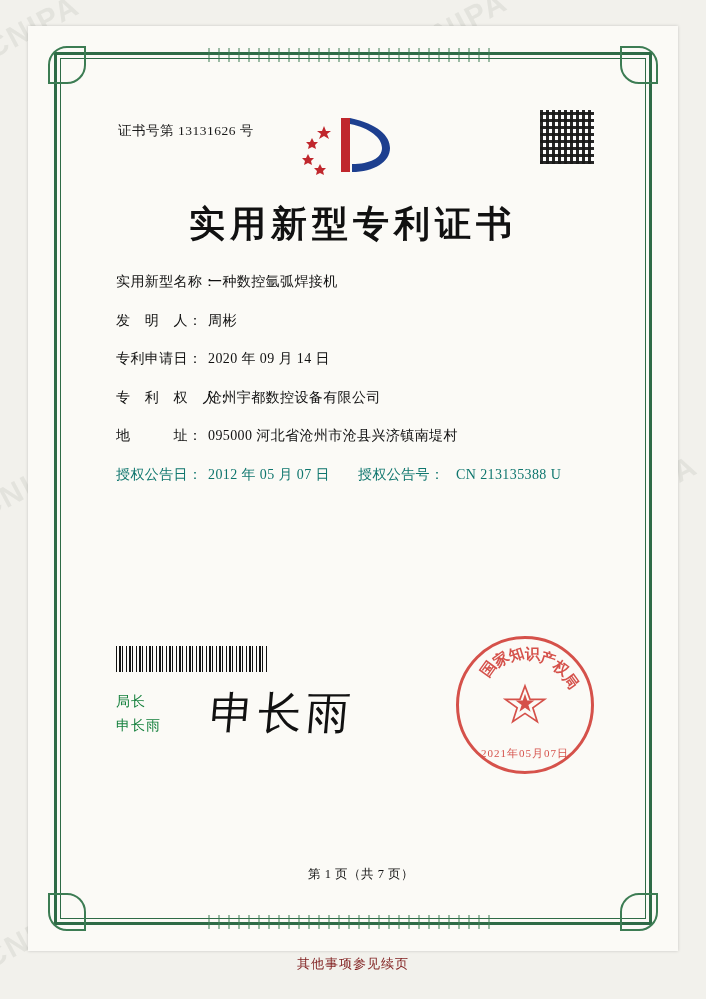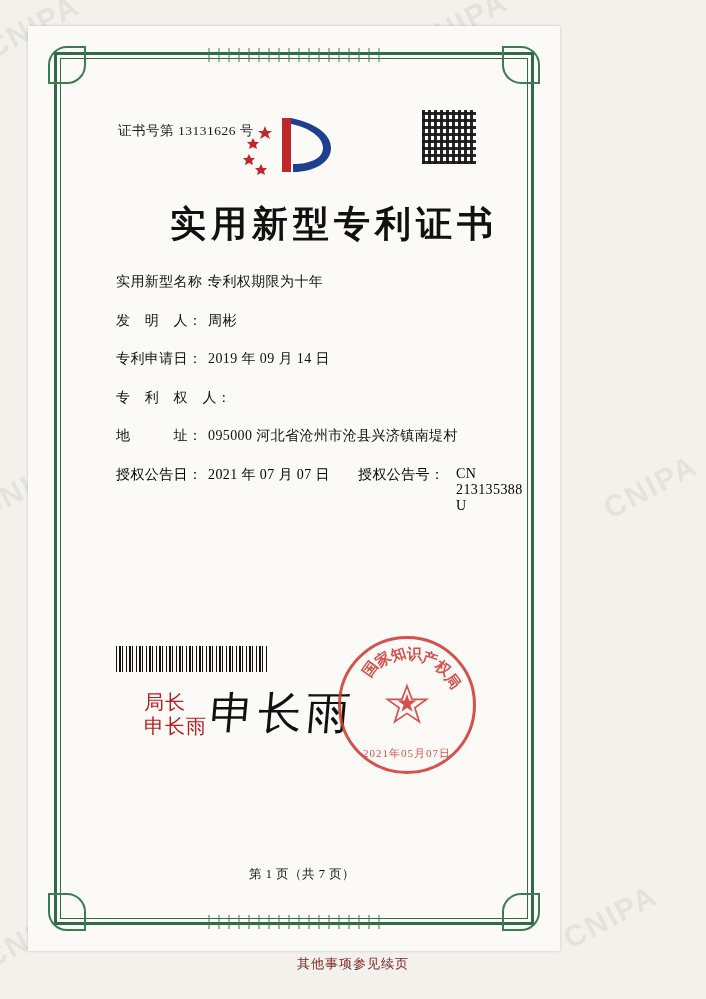--- a/index.html
+++ b/index.html
@@ -36,21 +36,21 @@
   .wm5 { left: 600px;  top: 470px; }
   .wm6 { left: 180px;  top: 690px; }
   .wm7 { left: -20px;  top: 920px; }
   .wm8 { left: 560px;  top: 900px; }
 
   
   .sheet {
     position: absolute;
     left: 28px;
     top: 26px;
-    width: 532px;
+    width: 650px;
     height: 925px;
     background: #fbfaf6;
     box-shadow: 0 0 3px rgba(0,0,0,.18);
   }
 
   
   .border-outer {
     position: absolute;
     left: 26px; top: 26px; right: 26px; bottom: 26px;
     border: 3px solid #2e6b46;
@@ -119,21 +119,21 @@
   .emblem {
     position: absolute;
     left: 0; right: 0; top: 22px;
     height: 72px;
   }
   .emblem svg { display: block; margin: 0 auto; }
 
   .title {
     position: absolute;
     left: 0; right: 0; top: 112px;
-    text-align: right;
+    text-align: center;
     font-size: 36px;
     font-weight: bold;
     letter-spacing: 5px;
     color: #111;
     font-family: "DejaVu Serif", serif;
   }
 
   .fields {
     position: absolute;
     left: 26px; right: 20px; top: 185px;
@@ -148,23 +148,23 @@
   }
   .field .lab {
     width: 92px;
     flex: none;
     white-space: nowrap;
   }
   .field .val { flex: 1; }
 
   .field-row2 {
     display: flex;
-    align-items: flex-start;
+    align-items: center;
     font-size: 14px;
-    color: #000000;
+    color: #0f766e;
     letter-spacing: .4px;
     margin-bottom: 20px;
   }
   .field-row2 .lab { width: 92px; flex: none; }
   .field-row2 .val { width: 150px; flex: none; }
   .field-row2 .lab2 { width: 98px; flex: none; }
   .field-row2 .val2 { flex: 1; }
 
   .para {
     font-size: 13.5px;
@@ -187,25 +187,24 @@
     background-image:
       repeating-linear-gradient(90deg,
         #111 0 1px, transparent 1px 3px,
         #111 3px 5px, transparent 5px 6px,
         #111 6px 7px, transparent 7px 10px);
   }
 
   .sign-block {
     position: absolute;
     left: 26px; top: 602px;
-    font-size: 20px;
+    font-size: 14px;
     line-height: 24px;
-    color: #b91c1c;
+    color: #15803d;
     letter-spacing: 1px;
-    margin-left: 28px;
   }
   .signature {
     position: absolute;
     left: 120px; top: 596px;
     font-size: 44px;
     font-family: "DejaVu Serif", serif;
     color: #111;
     letter-spacing: 4px;
     transform: skewX(-5deg);
     white-space: nowrap;
@@ -308,46 +307,47 @@
         </g>
       </svg>
     </div>
 
     <div class="title">实用新型专利证书</div>
 
     <div class="fields">
 
       <div class="field">
         <div class="lab">实用新型名称：</div>
-        <div class="val">专利权期限为十年</div>
+        <div class="val">一种数控氩弧焊接机</div>
       </div>
 
       <div class="field">
         <div class="lab">发　明　人：</div>
         <div class="val">周彬</div>
       </div>
 
 
       <div class="field">
         <div class="lab">专利申请日：</div>
-        <div class="val">2019 年 09 月 14 日</div>
+        <div class="val">2020 年 09 月 14 日</div>
       </div>
 
       <div class="field">
         <div class="lab">专　利　权　人：</div>
+        <div class="val">沧州宇都数控设备有限公司</div>
       </div>
 
       <div class="field">
         <div class="lab">地　　　址：</div>
         <div class="val">095000 河北省沧州市沧县兴济镇南堤村</div>
       </div>
 
       <div class="field-row2">
         <div class="lab">授权公告日：</div>
-        <div class="val">2021 年 07 月 07 日</div>
+        <div class="val">2012 年 05 月 07 日</div>
         <div class="lab2">授权公告号：</div>
         <div class="val2">CN 213135388 U</div>
       </div>
     </div>
 
 
     <div class="barcode"></div>
 
     <div class="sign-block">
       <div>局长</div>

